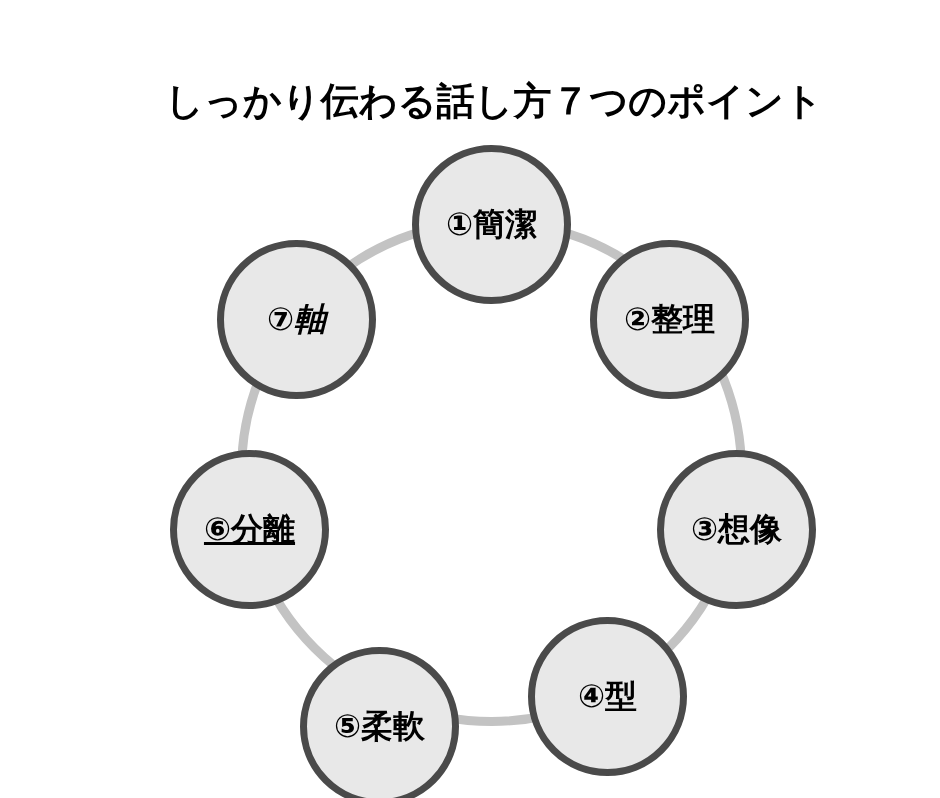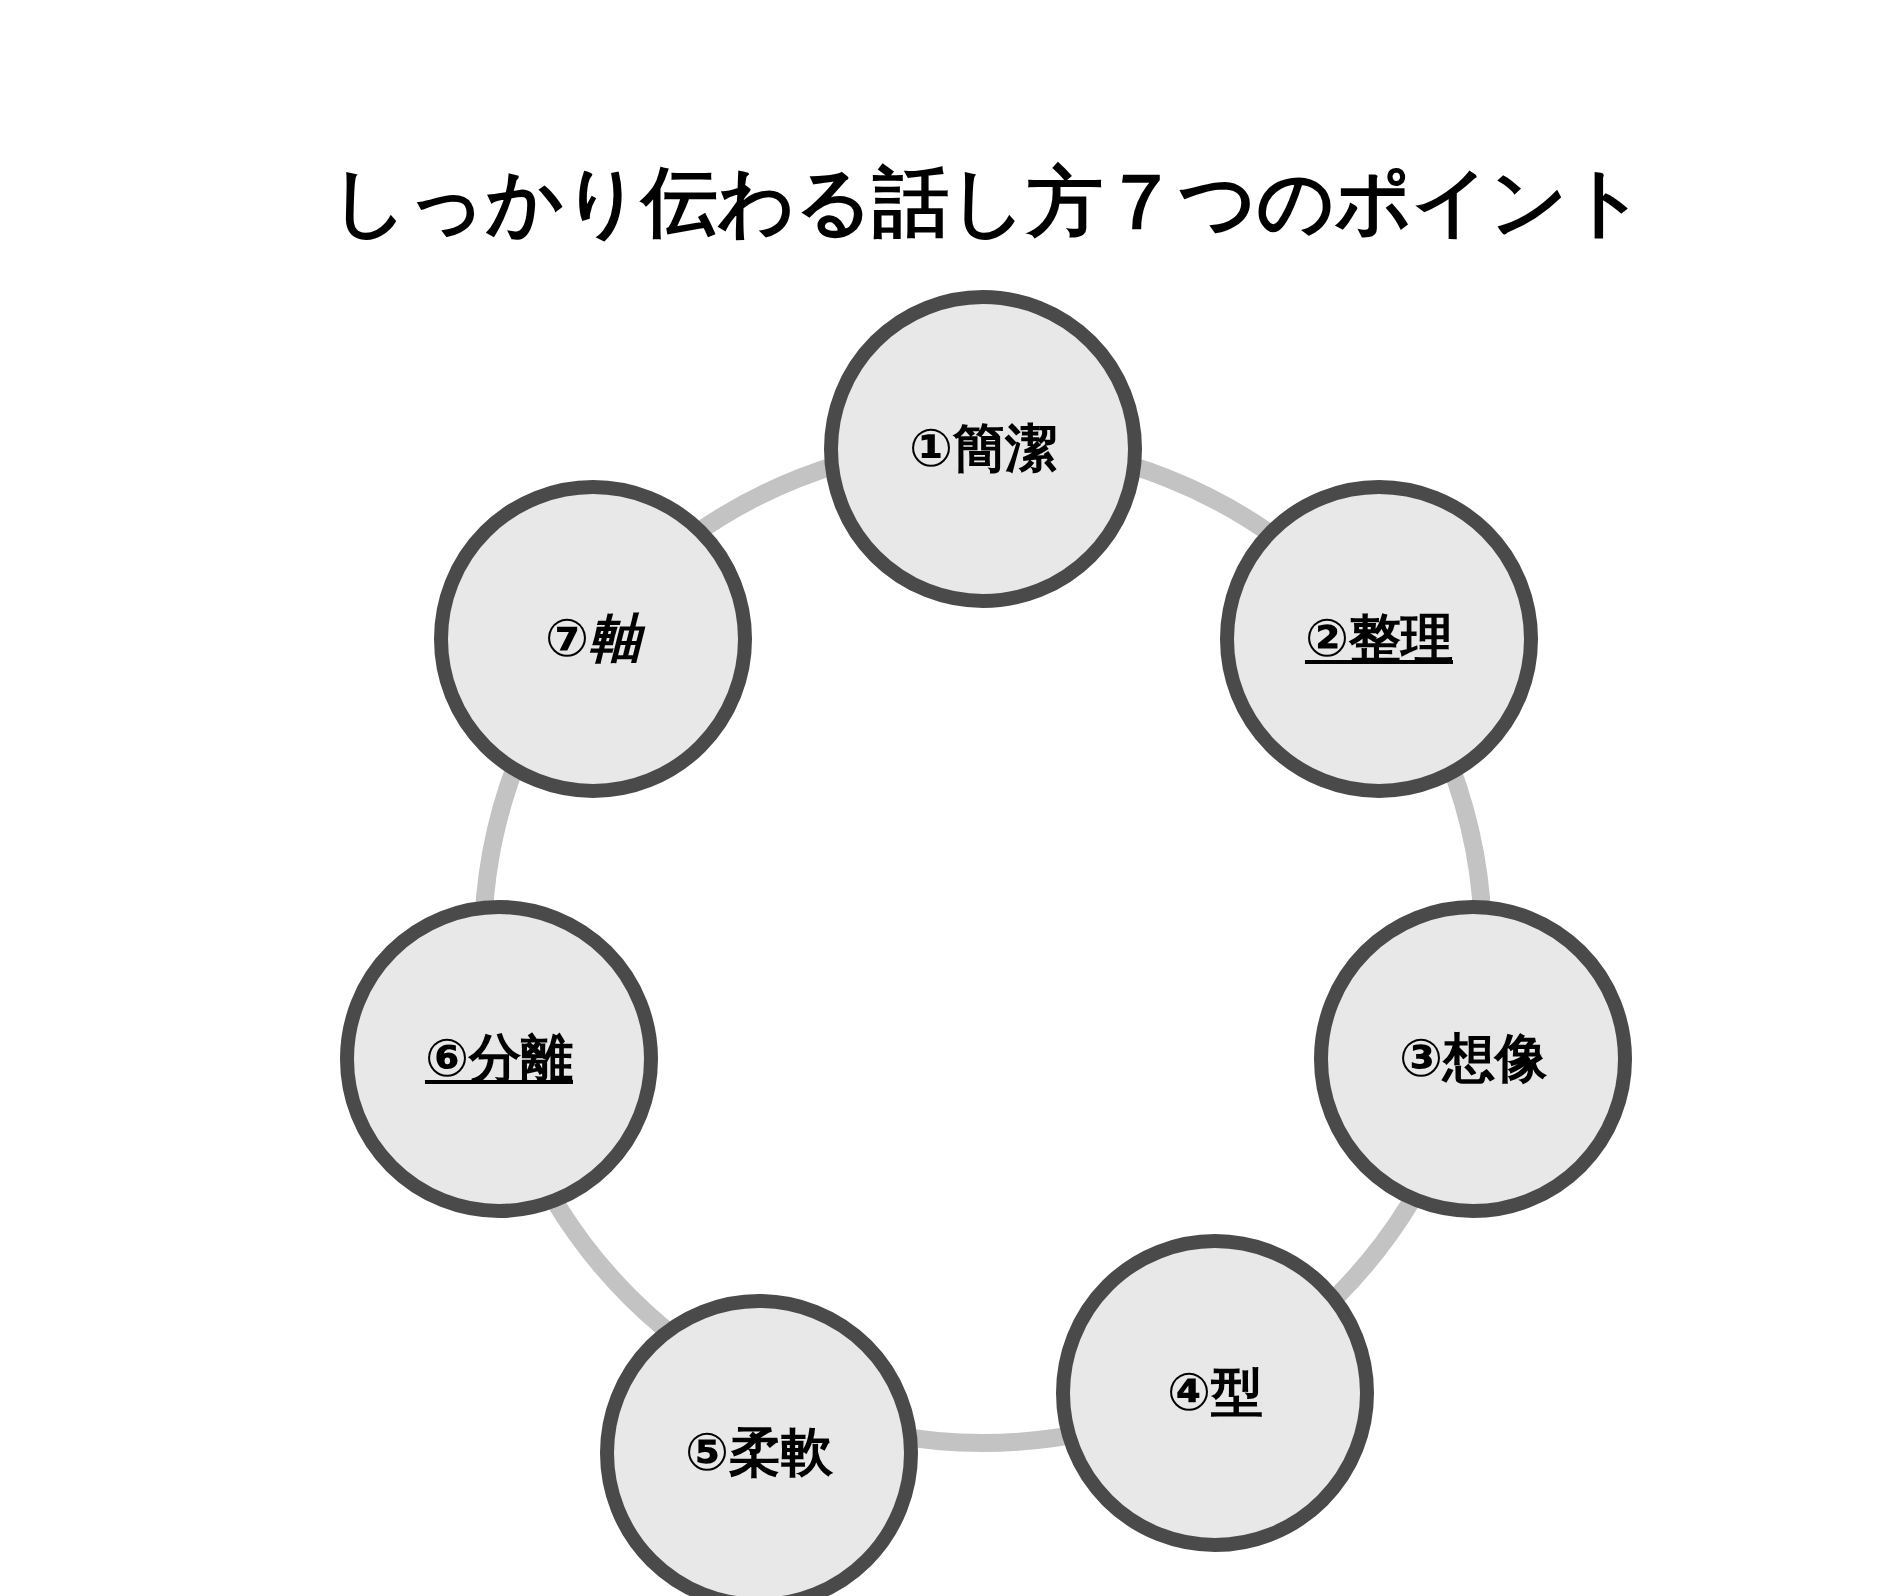--- a/index.html
+++ b/index.html
@@ -47,28 +47,28 @@
   .node {
     position: absolute;
     width: 159px;
     height: 159px;
     border: 7px solid var(--node-border);
     border-radius: 50%;
     background: var(--node-fill);
     display: flex;
     align-items: center;
     justify-content: center;
-    font-size: 26px;
+    font-size: 32px;
     font-weight: bold;
     color: var(--text);
     white-space: nowrap;
     z-index: 2;
   }
   .node-1 { left: 388px; top: 121px; }
-  .node-2 { left: 586px; top: 216px; text-decoration: underline; }
+  .node-2 { left: 566px; top: 216px; }
   .node-3 { left: 633px; top: 426px; }
   .node-4 { left: 504px; top: 593px; }
   .node-5 { left: 276px; top: 623px; }
   .node-6 { left: 146px; top: 426px; text-decoration: underline; }
   .node-7 { left: 193px; top: 216px; font-style: italic; }
 </style>
 </head>
 <body>
 
 <div class="canvas">

